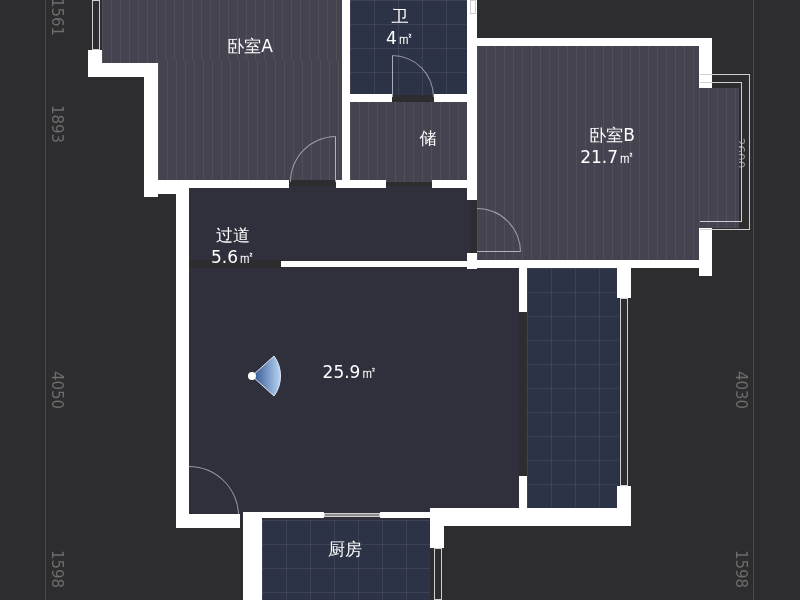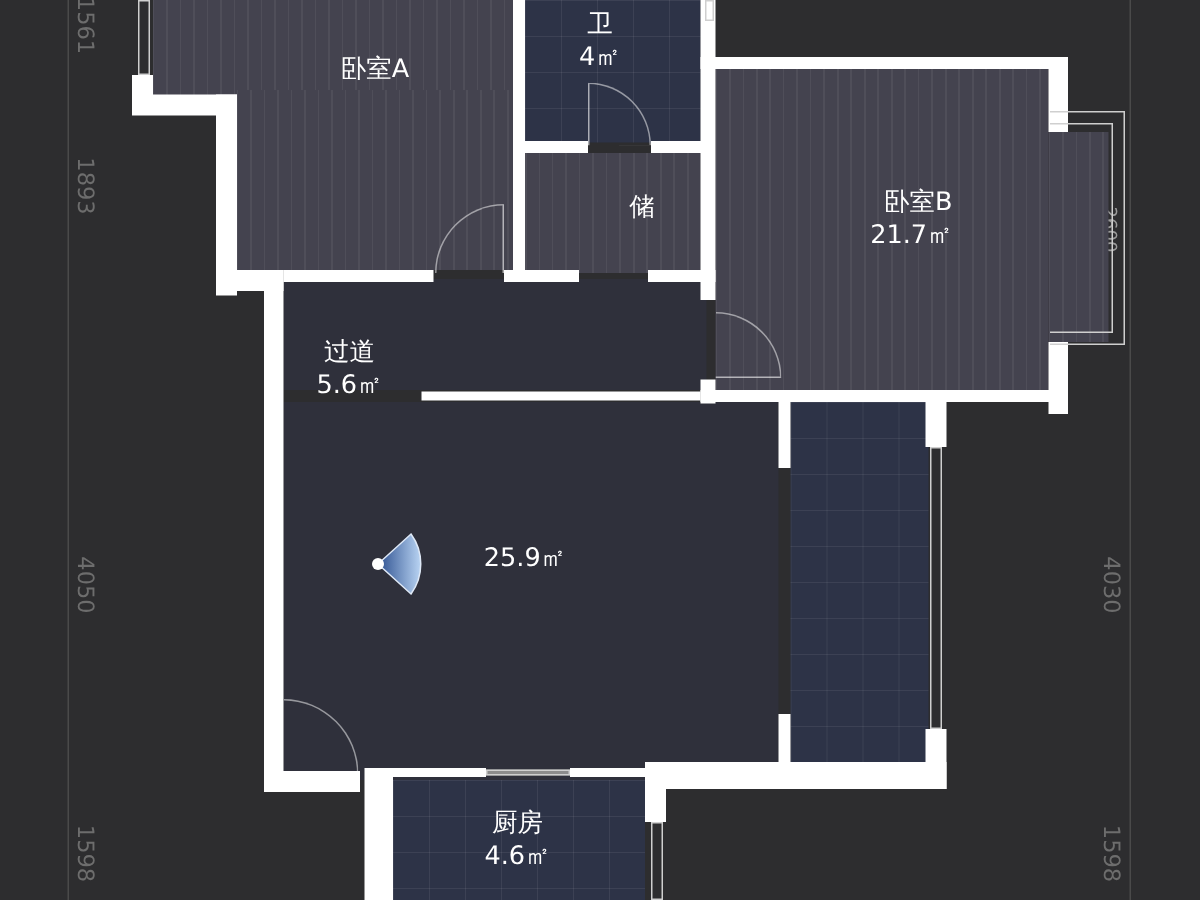--- a/index.html
+++ b/index.html
@@ -127,15 +127,14 @@
   </div>
   <div class="label" style="left:198px;top:196px;width:70px;text-align:center;margin-top:28px;">
     <span class="name">过道</span>
     <span class="area">5.6㎡</span>
   </div>
   <div class="label" style="left:305px;top:361px;width:90px;">
     <span class="area">25.9㎡</span>
   </div>
   <div class="label" style="left:300px;top:538px;width:90px;">
     <span class="name">厨房</span>
-    <span class="area">4.6㎡</span>
   </div>
 </div>
 
 </body></html>

